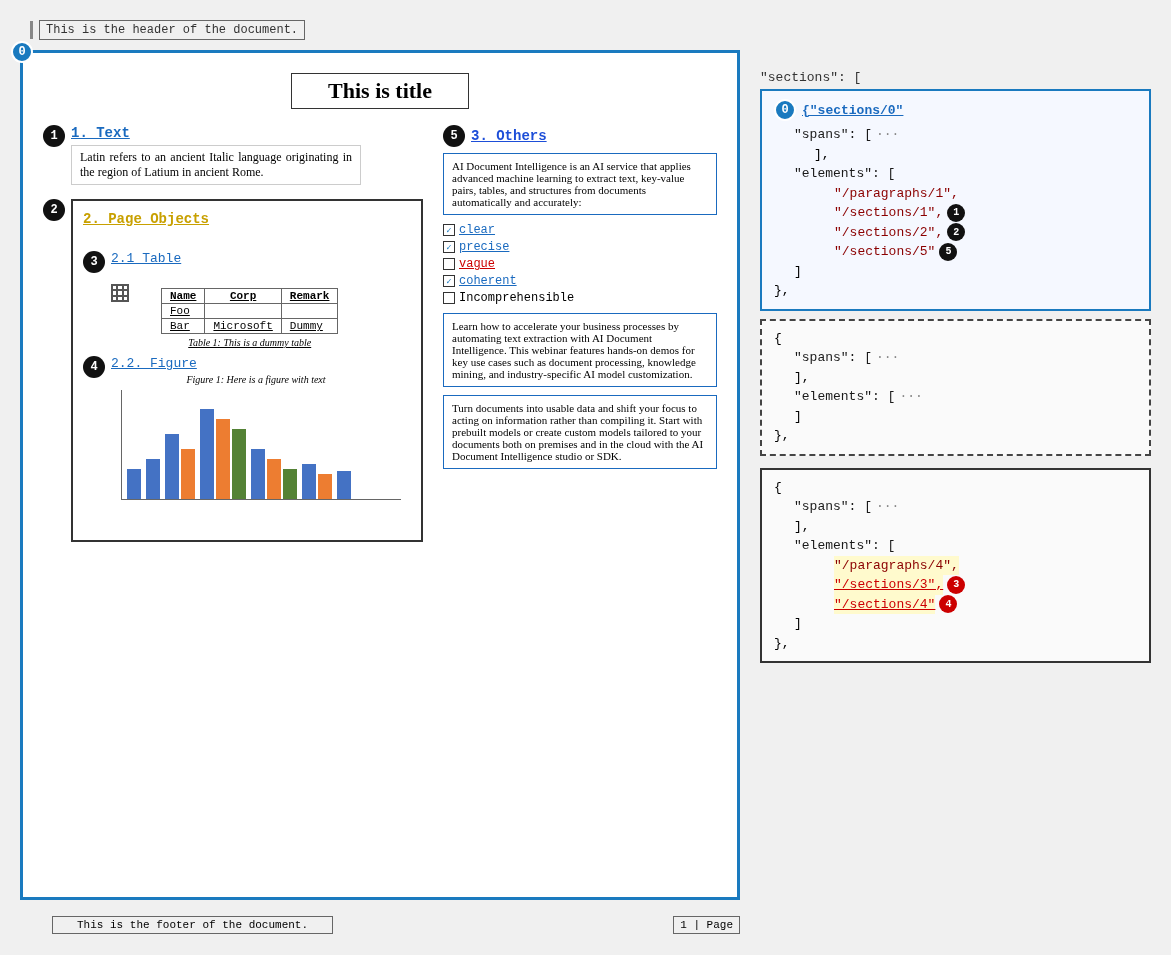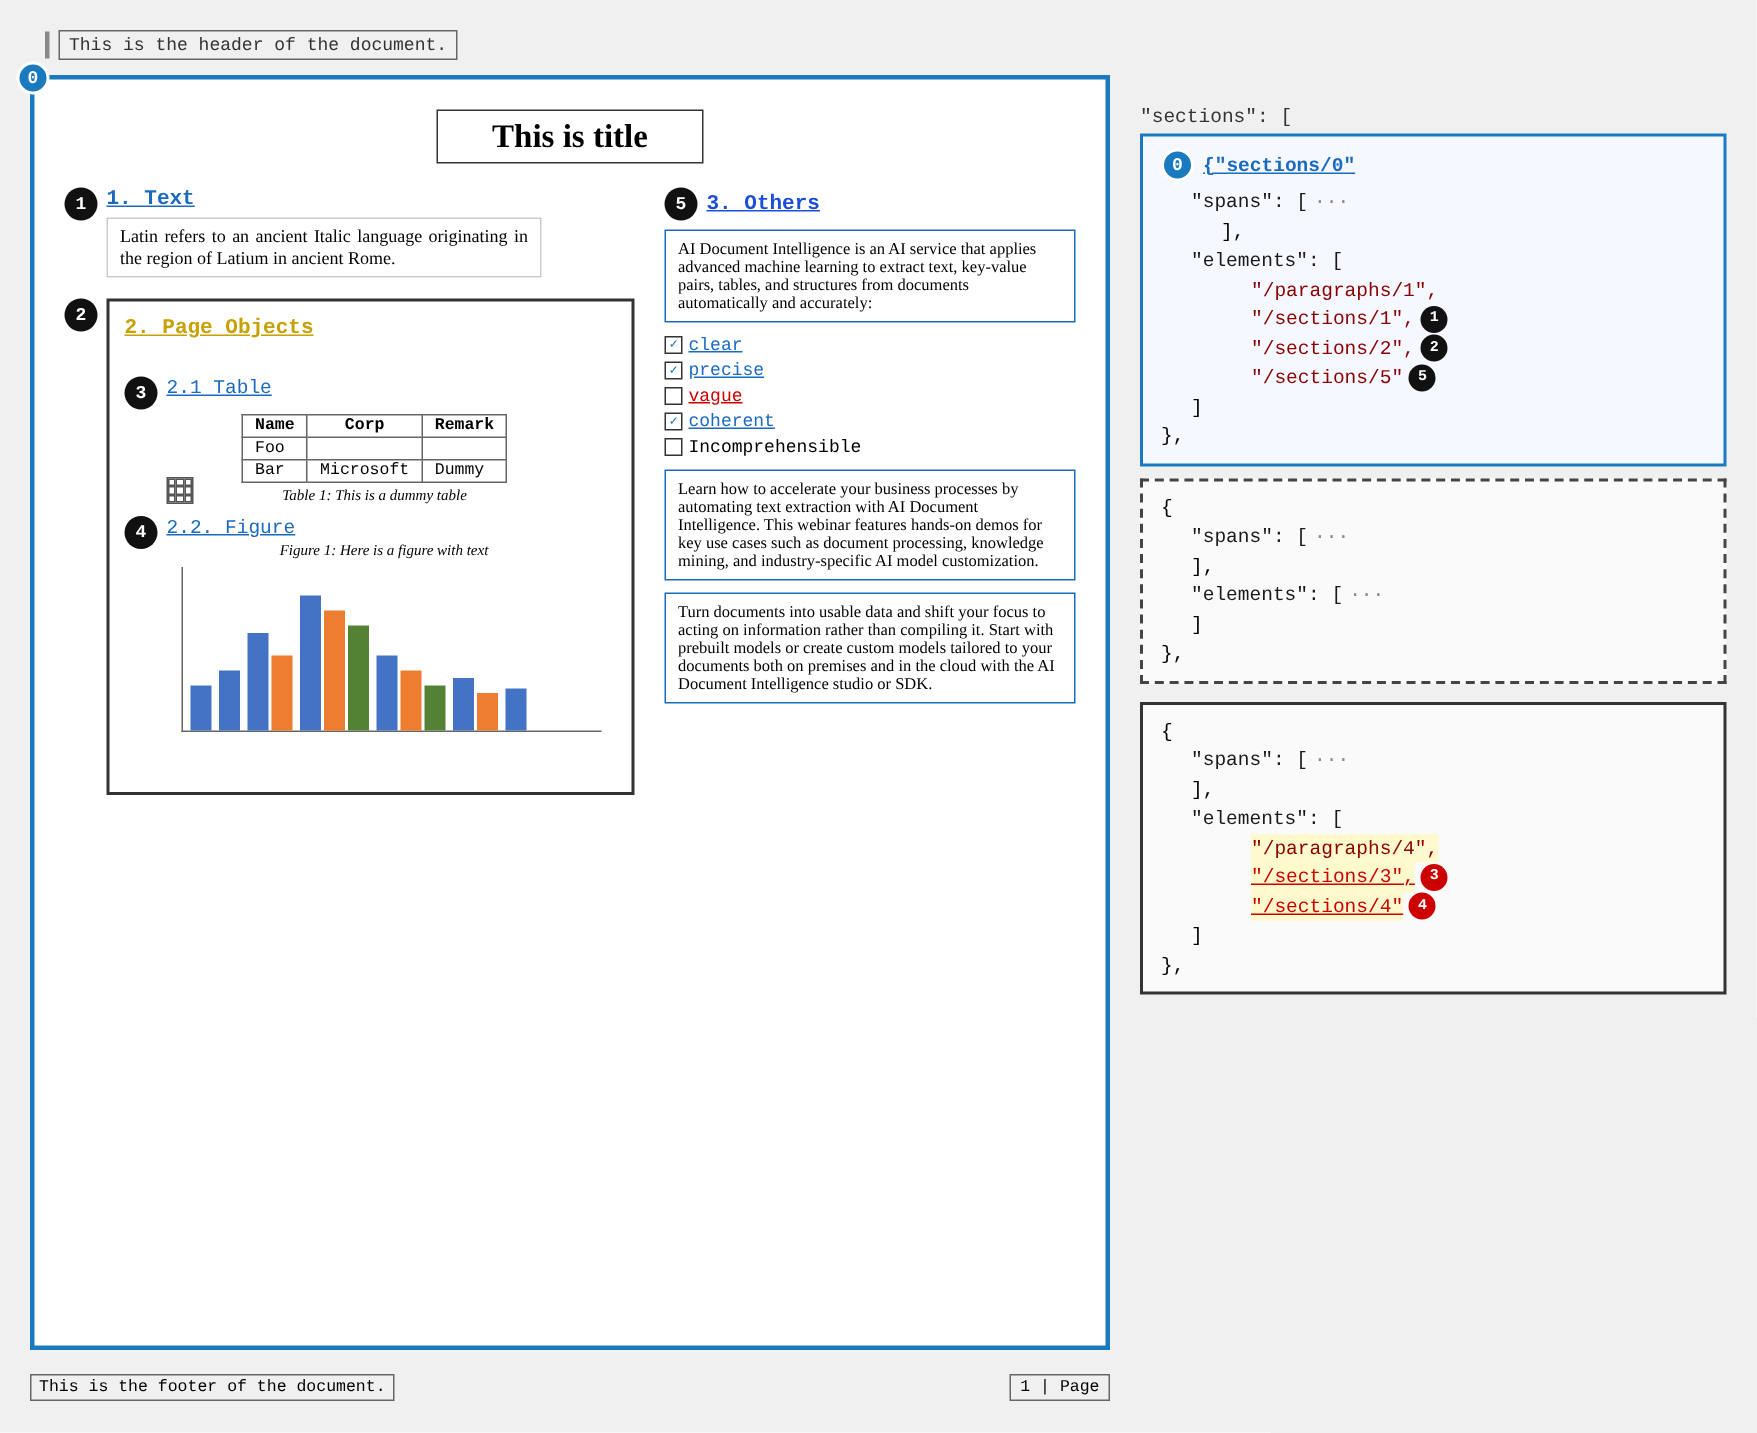--- a/index.html
+++ b/index.html
@@ -249,23 +249,24 @@
     
     .doc-footer {
       display: flex;
       justify-content: space-between;
       align-items: center;
       margin-top: 10px;
       width: 720px;
     }
     .footer-text {
       border: 1px solid #666;
-      padding: 2px 5px;
+      padding: 2px 24px;
       font-size: 11px;
       font-family: 'Courier New', monospace;
+      margin-left: 32px;
     }
     .footer-page {
       border: 1px solid #666;
       padding: 2px 6px;
       font-size: 11px;
       font-family: 'Courier New', monospace;
     }
 
     
     .json-panel {
@@ -398,21 +399,21 @@
 
           <div style="display:flex;align-items:flex-start;gap:6px;margin-top:6px;">
             <div class="badge badge-black">2</div>
             <div class="section2-box">
               <div class="section2-heading">2. Page Objects</div>
 
               <div style="display:flex;align-items:flex-start;gap:6px;margin-bottom:8px;">
                 <div class="badge badge-black">3</div>
                 <div>
                   <div class="section3-heading">2.1 Table</div>
-                  <div style="display:flex;align-items:flex-end;gap:4px;margin-top:6px;">
+                  <div style="display:flex;align-items:flex-start;gap:4px;margin-top:18px;text-decoration:underline;">
                     <div class="table-icon">
                       <div></div>
                         <div></div>
                         <div></div>
                       <div></div>
                         <div></div>
                         <div></div>
                       <div></div>
                         <div></div>
                         <div></div>

